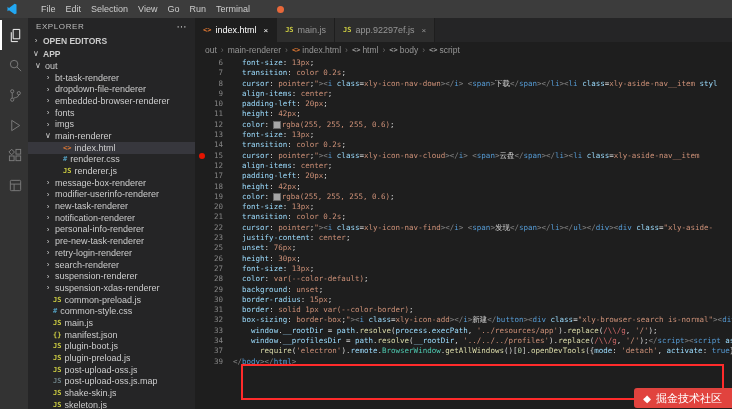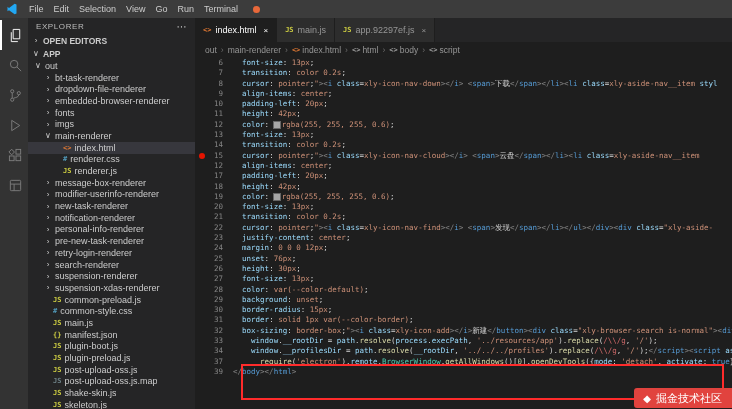--- a/index.html
+++ b/index.html
@@ -1,18 +1,18 @@
 <!DOCTYPE html>
 <html><head>
 <meta charset="utf-8">
 <style>
 *{box-sizing:border-box;margin:0;padding:0}
 html,body{width:732px;height:409px;overflow:hidden;background:#1e1e1e}
 body{font-family:"Liberation Sans",sans-serif;position:relative}
-.titlebar{height:18px;background:#3c3c3c;display:flex;align-items:center;color:#cccccc;font-size:9px;position:relative;padding-left:6px;gap:2px}
+.titlebar{height:18px;background:#3c3c3c;display:flex;align-items:center;color:#cccccc;font-size:9px;position:relative;padding-left:6px;gap:14px}
 .logo{display:flex;align-items:center;margin-right:4px}
 .menu-item{padding:0 5px;color:#cccccc;z-index:2}
 .menu-dot{width:7px;height:7px;border-radius:50%;background:#e8683a;margin-left:8px;z-index:2}
 .wintitle{position:absolute;left:0;right:0;text-align:center;color:#bbbbbb;pointer-events:none}
 .main{display:flex;height:391px}
 .activitybar{width:28px;background:#333333;flex:none;display:flex;flex-direction:column;padding-top:2px}
 .ab-item{height:30px;display:flex;align-items:center;justify-content:center;color:#7d7d7d;border-left:2px solid transparent}
 .ab-item.active{color:#ffffff;border-left-color:#ffffff}
 .sidebar{width:167px;background:#252526;flex:none;color:#cccccc;overflow:hidden}
 .sb-title-row{height:16px;display:flex;align-items:center;justify-content:space-between;padding:0 8px;font-size:8px;letter-spacing:.6px;color:#bbbbbb}
@@ -305,21 +305,20 @@
             <div class="line"><span class="gut">14</span><span class="ltext"><span class="prop">  transition</span><span class="p">: </span><span class="val">color 0.2s</span><span class="p">;</span></span></div>
             <div class="line"><span class="gut">15</span><span class="ltext"><span class="prop">  cursor</span><span class="p">: </span><span class="val">pointer</span><span class="p">;</span><span class="str">"</span><span class="tagb">&gt;&lt;</span><span class="tag">i</span><span class="p"> </span><span class="attr">class</span><span class="p">=</span><span class="str">xly-icon-nav-cloud</span><span class="tagb">&gt;&lt;/</span><span class="tag">i</span><span class="tagb">&gt; &lt;</span><span class="tag">span</span><span class="tagb">&gt;</span><span class="txt">云盘</span><span class="tagb">&lt;/</span><span class="tag">span</span><span class="tagb">&gt;&lt;/</span><span class="tag">li</span><span class="tagb">&gt;&lt;</span><span class="tag">li</span><span class="p"> </span><span class="attr">class</span><span class="p">=</span><span class="str">xly-aside-nav__item</span></span></div>
             <div class="line"><span class="gut">12</span><span class="ltext"><span class="prop">  align-items</span><span class="p">: </span><span class="val">center</span><span class="p">;</span></span></div>
             <div class="line"><span class="gut">17</span><span class="ltext"><span class="prop">  padding-left</span><span class="p">: </span><span class="val">20px</span><span class="p">;</span></span></div>
             <div class="line"><span class="gut">18</span><span class="ltext"><span class="prop">  height</span><span class="p">: </span><span class="val">42px</span><span class="p">;</span></span></div>
             <div class="line"><span class="gut">19</span><span class="ltext"><span class="prop">  color</span><span class="p">: </span><span class="swatch"></span><span class="val">rgba(255, 255, 255, 0.6)</span><span class="p">;</span></span></div>
             <div class="line"><span class="gut">20</span><span class="ltext"><span class="prop">  font-size</span><span class="p">: </span><span class="val">13px</span><span class="p">;</span></span></div>
             <div class="line"><span class="gut">21</span><span class="ltext"><span class="prop">  transition</span><span class="p">: </span><span class="val">color 0.2s</span><span class="p">;</span></span></div>
             <div class="line"><span class="gut">22</span><span class="ltext"><span class="prop">  cursor</span><span class="p">: </span><span class="val">pointer</span><span class="p">;</span><span class="str">"</span><span class="tagb">&gt;&lt;</span><span class="tag">i</span><span class="p"> </span><span class="attr">class</span><span class="p">=</span><span class="str">xly-icon-nav-find</span><span class="tagb">&gt;&lt;/</span><span class="tag">i</span><span class="tagb">&gt; &lt;</span><span class="tag">span</span><span class="tagb">&gt;</span><span class="txt">发现</span><span class="tagb">&lt;/</span><span class="tag">span</span><span class="tagb">&gt;&lt;/</span><span class="tag">li</span><span class="tagb">&gt;&lt;/</span><span class="tag">ul</span><span class="tagb">&gt;&lt;/</span><span class="tag">div</span><span class="tagb">&gt;&lt;</span><span class="tag">div</span><span class="p"> </span><span class="attr">class</span><span class="p">=</span><span class="str">"xly-aside-</span></span></div>
             <div class="line"><span class="gut">23</span><span class="ltext"><span class="prop">  justify-content</span><span class="p">: </span><span class="val">center</span><span class="p">;</span></span></div>
-            <div class="line"><span class="gut">24</span><span class="ltext"><span class="prop">  margin</span><span class="p">: </span><span class="val">0 0 0 12px</span><span class="p">;</span></span></div>
             <div class="line"><span class="gut">25</span><span class="ltext"><span class="prop">  unset</span><span class="p">: </span><span class="val">76px</span><span class="p">;</span></span></div>
             <div class="line"><span class="gut">26</span><span class="ltext"><span class="prop">  height</span><span class="p">: </span><span class="val">30px</span><span class="p">;</span></span></div>
             <div class="line"><span class="gut">27</span><span class="ltext"><span class="prop">  font-size</span><span class="p">: </span><span class="val">13px</span><span class="p">;</span></span></div>
             <div class="line"><span class="gut">28</span><span class="ltext"><span class="prop">  color</span><span class="p">: </span><span class="val">var(--color-default)</span><span class="p">;</span></span></div>
             <div class="line"><span class="gut">29</span><span class="ltext"><span class="prop">  background</span><span class="p">: </span><span class="val">unset</span><span class="p">;</span></span></div>
             <div class="line"><span class="gut">30</span><span class="ltext"><span class="prop">  border-radius</span><span class="p">: </span><span class="val">15px</span><span class="p">;</span></span></div>
             <div class="line"><span class="gut">31</span><span class="ltext"><span class="prop">  border</span><span class="p">: </span><span class="val">solid 1px var(--color-border)</span><span class="p">;</span></span></div>
             <div class="line"><span class="gut">32</span><span class="ltext"><span class="prop">  box-sizing</span><span class="p">: </span><span class="val">border-box</span><span class="p">;</span><span class="str">"</span><span class="tagb">&gt;&lt;</span><span class="tag">i</span><span class="p"> </span><span class="attr">class</span><span class="p">=</span><span class="str">xly-icon-add</span><span class="tagb">&gt;&lt;/</span><span class="tag">i</span><span class="tagb">&gt;</span><span class="txt">新建</span><span class="tagb">&lt;/</span><span class="tag">button</span><span class="tagb">&gt;&lt;</span><span class="tag">div</span><span class="p"> </span><span class="attr">class</span><span class="p">=</span><span class="str">"xly-browser-search is-normal"</span><span class="tagb">&gt;&lt;</span><span class="tag">div</span></span></div>
             <div class="line"><span class="gut">33</span><span class="ltext"><span class="var">    window</span><span class="p">.</span><span class="var">__rootDir</span><span class="p"> = </span><span class="var">path</span><span class="p">.</span><span class="fn">resolve</span><span class="p">(</span><span class="var">process</span><span class="p">.</span><span class="var">execPath</span><span class="p">, </span><span class="str">'../resources/app'</span><span class="p">).</span><span class="fn">replace</span><span class="p">(</span><span class="rx">/\\/g</span><span class="p">, </span><span class="str">'/'</span><span class="p">);</span></span></div>
             <div class="line"><span class="gut">34</span><span class="ltext"><span class="var">    window</span><span class="p">.</span><span class="var">__profilesDir</span><span class="p"> = </span><span class="var">path</span><span class="p">.</span><span class="fn">resolve</span><span class="p">(</span><span class="var">__rootDir</span><span class="p">, </span><span class="str">'../../../profiles'</span><span class="p">).</span><span class="fn">replace</span><span class="p">(</span><span class="rx">/\\/g</span><span class="p">, </span><span class="str">'/'</span><span class="p">);</span><span class="tagb">&lt;/</span><span class="tag">script</span><span class="tagb">&gt;&lt;</span><span class="tag">script</span><span class="attr"> async </span></span></div>

